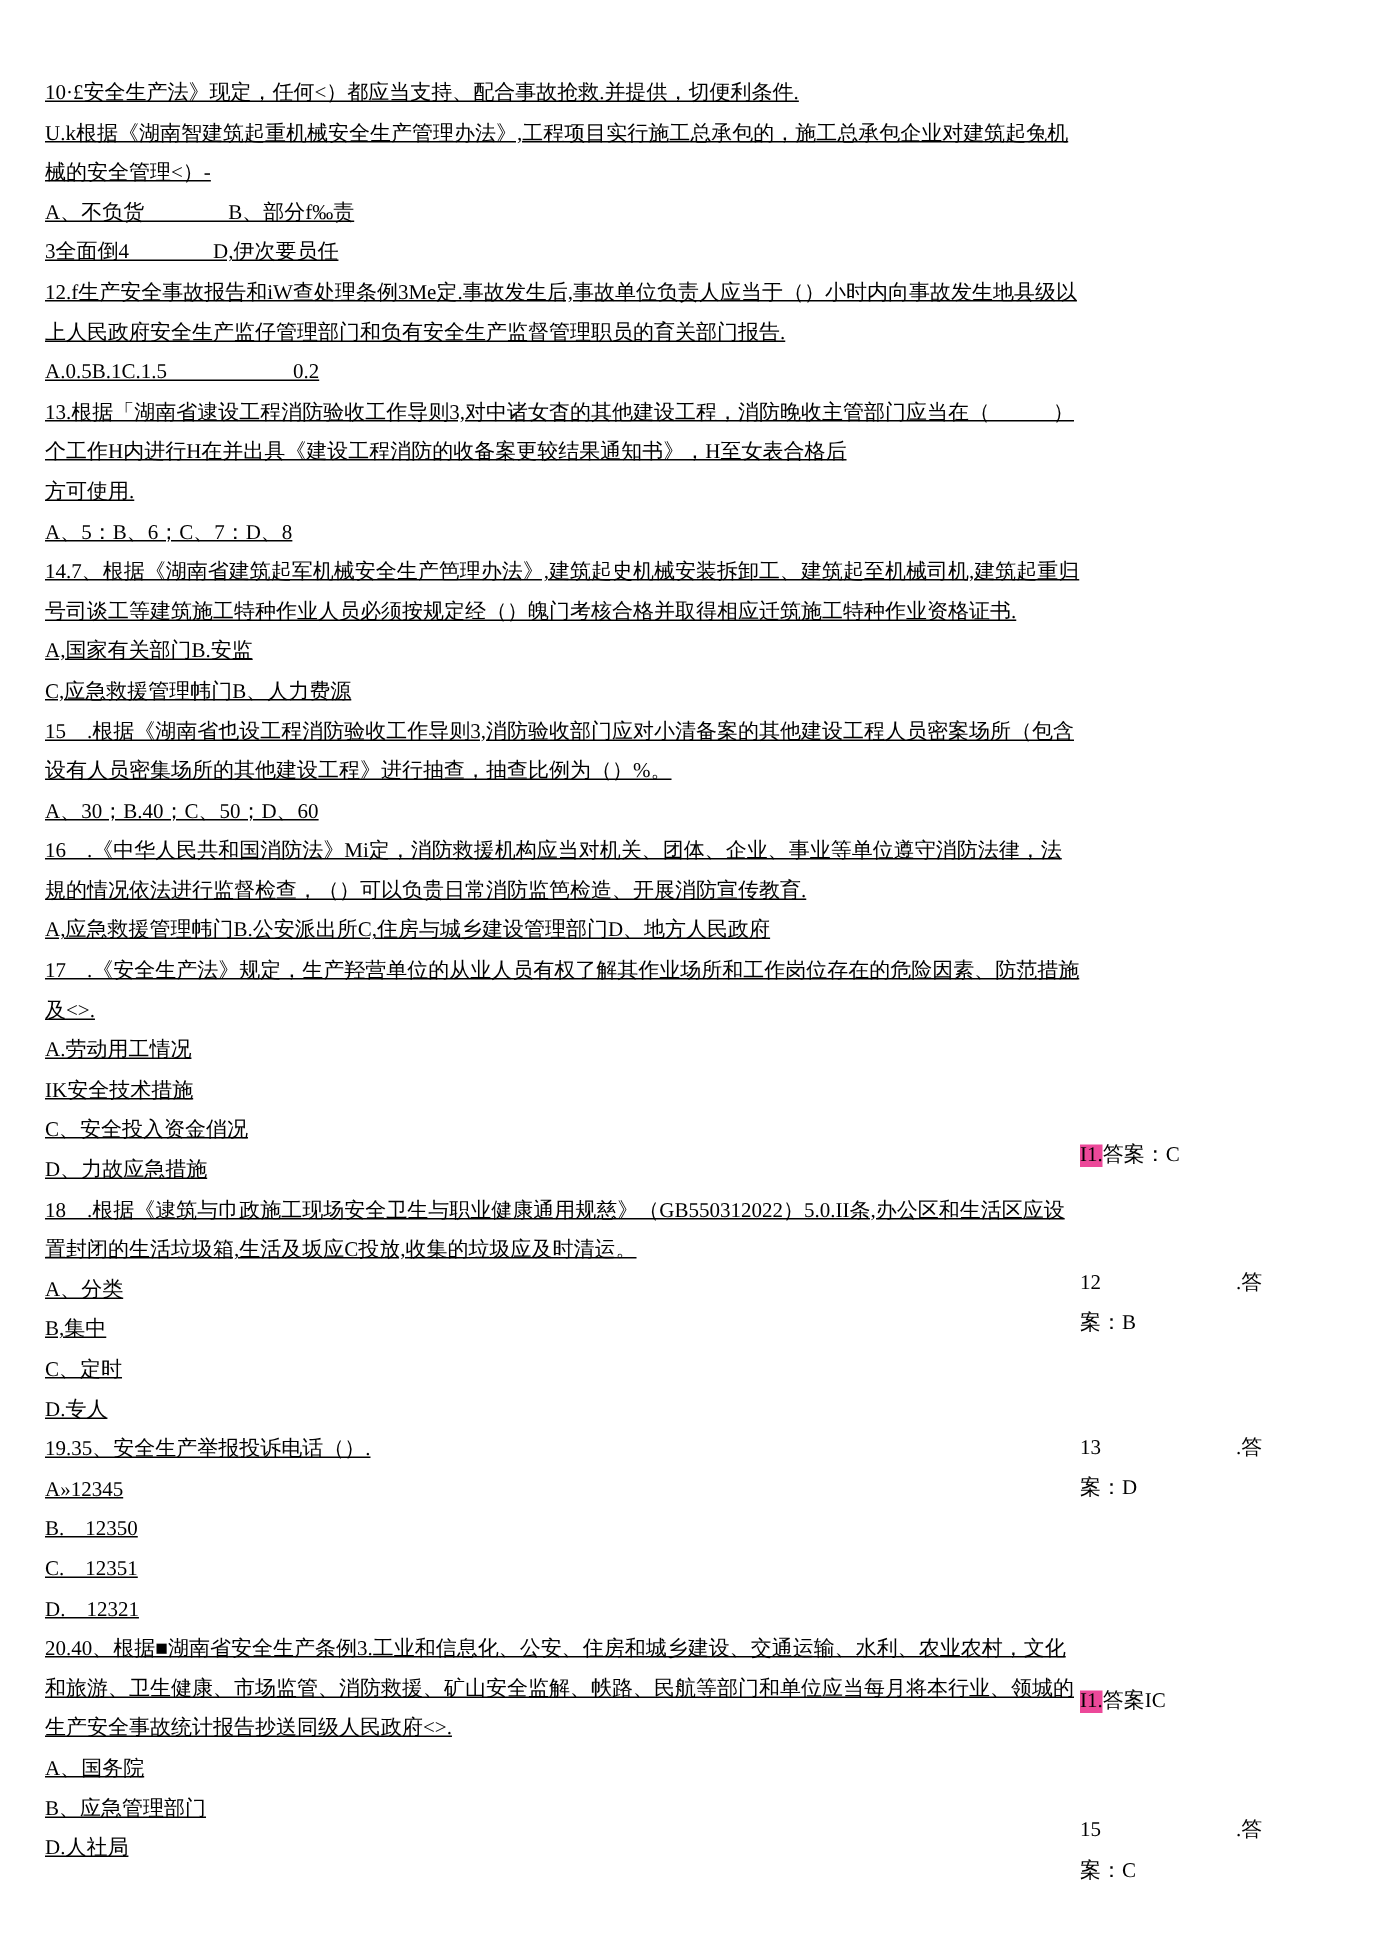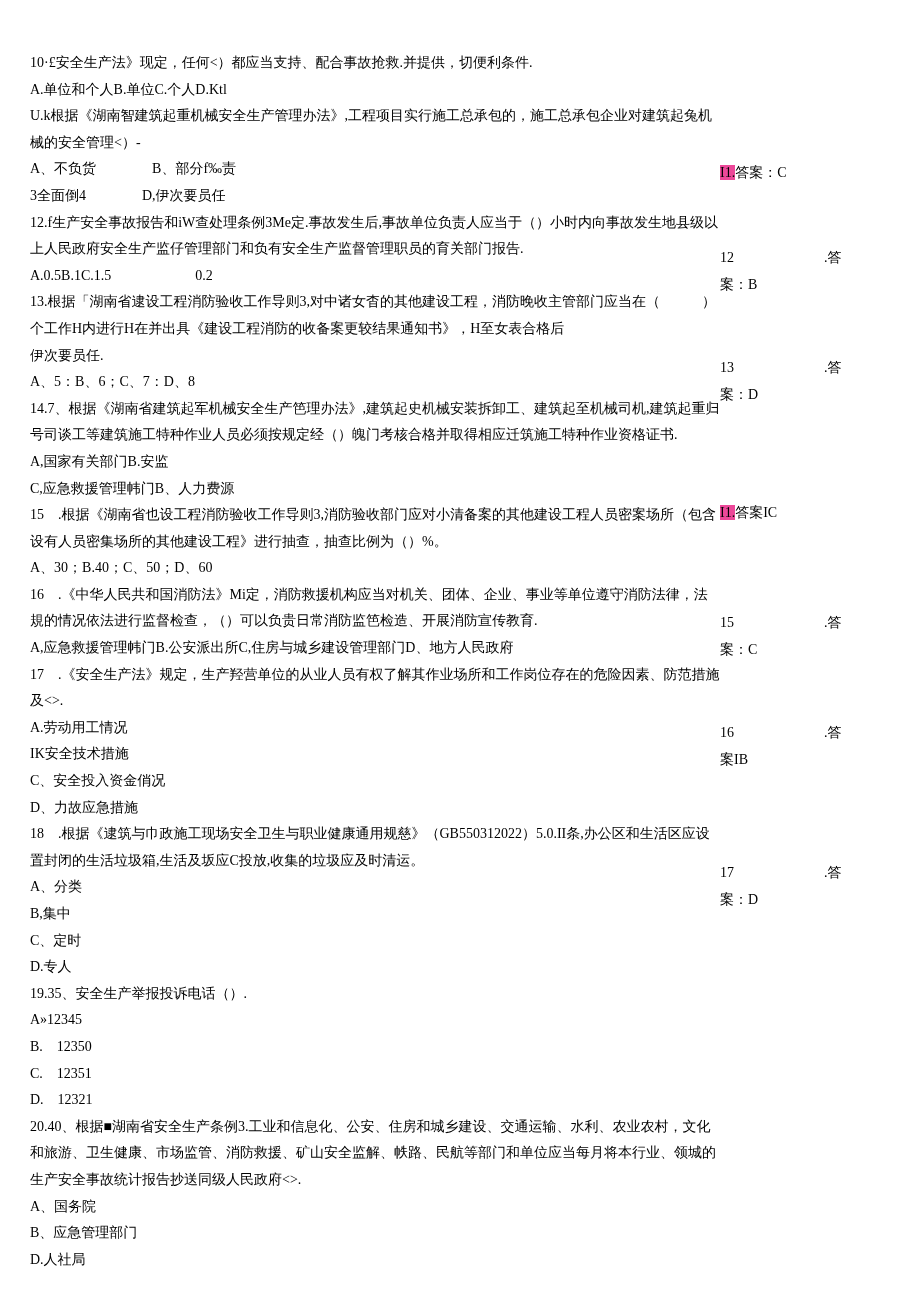--- a/index.html
+++ b/index.html
@@ -7,21 +7,22 @@
     font-family: "SimSun", "Microsoft YaHei", serif;
     font-size: 14px;
     line-height: 1.9;
     color: #000;
     background: #fff;
     width: 920px;
     padding: 50px 35px 50px 30px;
   }
   .wrap {
     display: flex;
-    align-items: flex-start;
+    align-items: center;
+    text-decoration: underline;
   }
   .maincol {
     width: 690px;
     flex-shrink: 0;
   }
   .anscol {
     width: 165px;
     flex-shrink: 0;
     position: relative;
   }
@@ -38,28 +39,27 @@
     display: inline-block;
     width: 90px;
   }
 </style>
 </head>
 <body>
 
 <div class="wrap">
   <div class="maincol" id="maincol">
       <div class="p">10·£安全生产法》现定，任何&lt;）都应当支持、配合事故抢救.并提供，切便利条件.</div>
-      <div class="p">A.单位和个人B.单位C.个人D.Ktl</div>
       <div class="p">U.k根据《湖南智建筑起重机械安全生产管理办法》,工程项目实行施工总承包的，施工总承包企业对建筑起兔机械的安全管理&lt;）-</div>
       <div class="p">A、不负货    B、部分f‰责</div>
       <div class="p">3全面倒4    D,伊次要员任</div>
       <div class="p">12.f生产安全事故报告和iW查处理条例3Me定.事故发生后,事故单位负责人应当于（）小时内向事故发生地县级以上人民政府安全生产监仔管理部门和负有安全生产监督管理职员的育关部门报告.</div>
       <div class="p">A.0.5B.1C.1.5      0.2</div>
       <div class="p">13.根据「湖南省逮设工程消防验收工作导则3,对中诸女杳的其他建设工程，消防晚收主管部门应当在（   ）个工作H内进行H在并出具《建设工程消防的收备案更较结果通知书》，H至女表合格后</div>
-      <div class="p">伊次要员任.</div>
+      <div class="p">方可使用.</div>
       <div class="p">A、5：B、6；C、7：D、8</div>
       <div class="p">14.7、根据《湖南省建筑起军机械安全生产笆理办法》,建筑起史机械安装拆卸工、建筑起至机械司机,建筑起重归号司谈工等建筑施工特种作业人员必须按规定经（）魄门考核合格并取得相应迁筑施工特种作业资格证书.</div>
       <div class="p">A,国家有关部门B.安监</div>
       <div class="p">C,应急救援管理帏门B、人力费源</div>
       <div class="p">15 .根据《湖南省也设工程消防验收工作导则3,消防验收部门应对小清备案的其他建设工程人员密案场所（包含设有人员密集场所的其他建设工程》进行抽查，抽查比例为（）%。</div>
       <div class="p">A、30；B.40；C、50；D、60</div>
       <div class="p">16 .《中华人民共和国消防法》Mi定，消防救援机构应当对机关、团体、企业、事业等单位遵守消防法律，法規的情况依法进行监督检查，（）可以负贵日常消防监笆检造、开展消防宣传教育.</div>
       <div class="p">A,应急救援管理帏门B.公安派出所C,住房与城乡建设管理部门D、地方人民政府</div>
       <div class="p">17 .《安全生产法》规定，生产羟营单位的从业人员有权了解其作业场所和工作岗位存在的危险因素、防范措施及&lt;&gt;.</div>
       <div class="p">A.劳动用工情况</div>
@@ -84,21 +84,21 @@
   <div class="anscol" id="anscol">
       <div class="ans" style="top: 110px;"><span class="hl">I1.</span><span>答案：C</span></div>
       <div class="ans" style="top: 195px;">
         <div><span>12</span><span class="gap"></span><span>.答</span></div>
         <div>案：B</div>
       </div>
       <div class="ans" style="top: 305px;">
         <div><span>13</span><span class="gap"></span><span>.答</span></div>
         <div>案：D</div>
       </div>
-      <div class="ans" style="top: 450px;"><span class="hl">I1.</span><span>答案IC</span></div>
+      <div class="ans" style="top: 474px;"><span class="hl">I1.</span><span>答案IC</span></div>
       <div class="ans" style="top: 560px;">
         <div><span>15</span><span class="gap"></span><span>.答</span></div>
         <div>案：C</div>
       </div>
       <div class="ans" style="top: 670px;">
         <div><span>16</span><span class="gap"></span><span>.答</span></div>
         <div>案IB</div>
       </div>
       <div class="ans" style="top: 810px;">
         <div><span>17</span><span class="gap"></span><span>.答</span></div>

